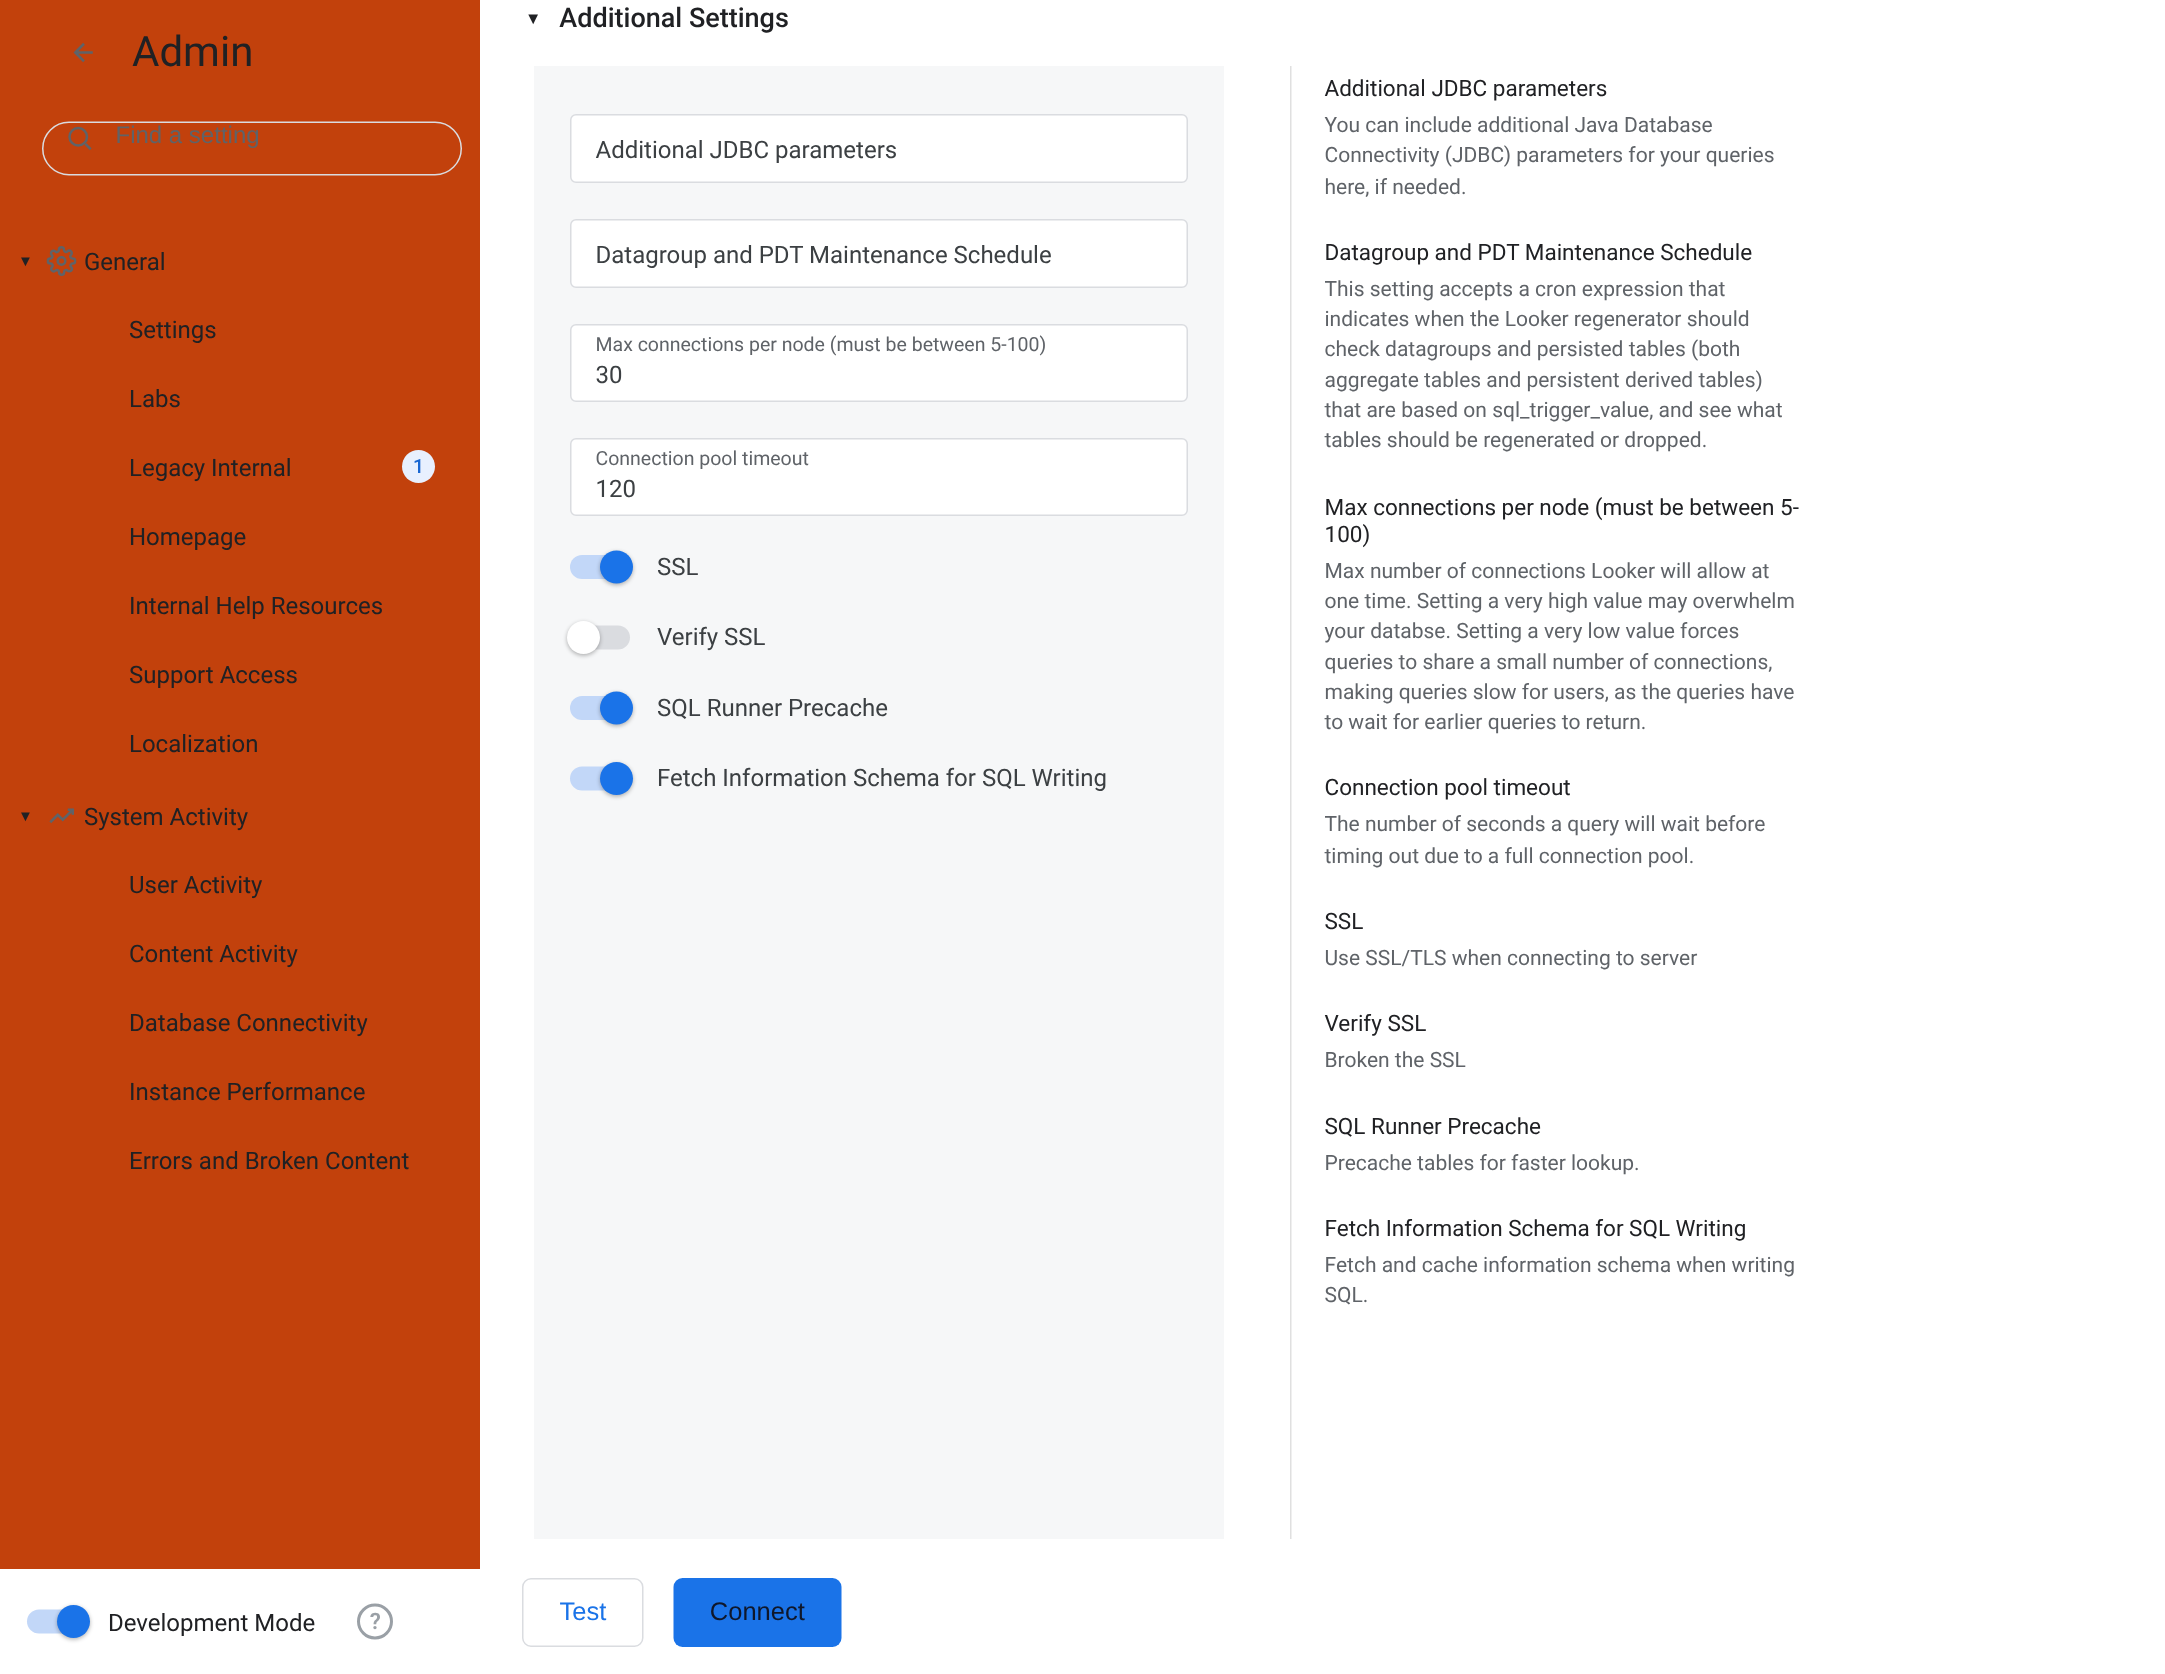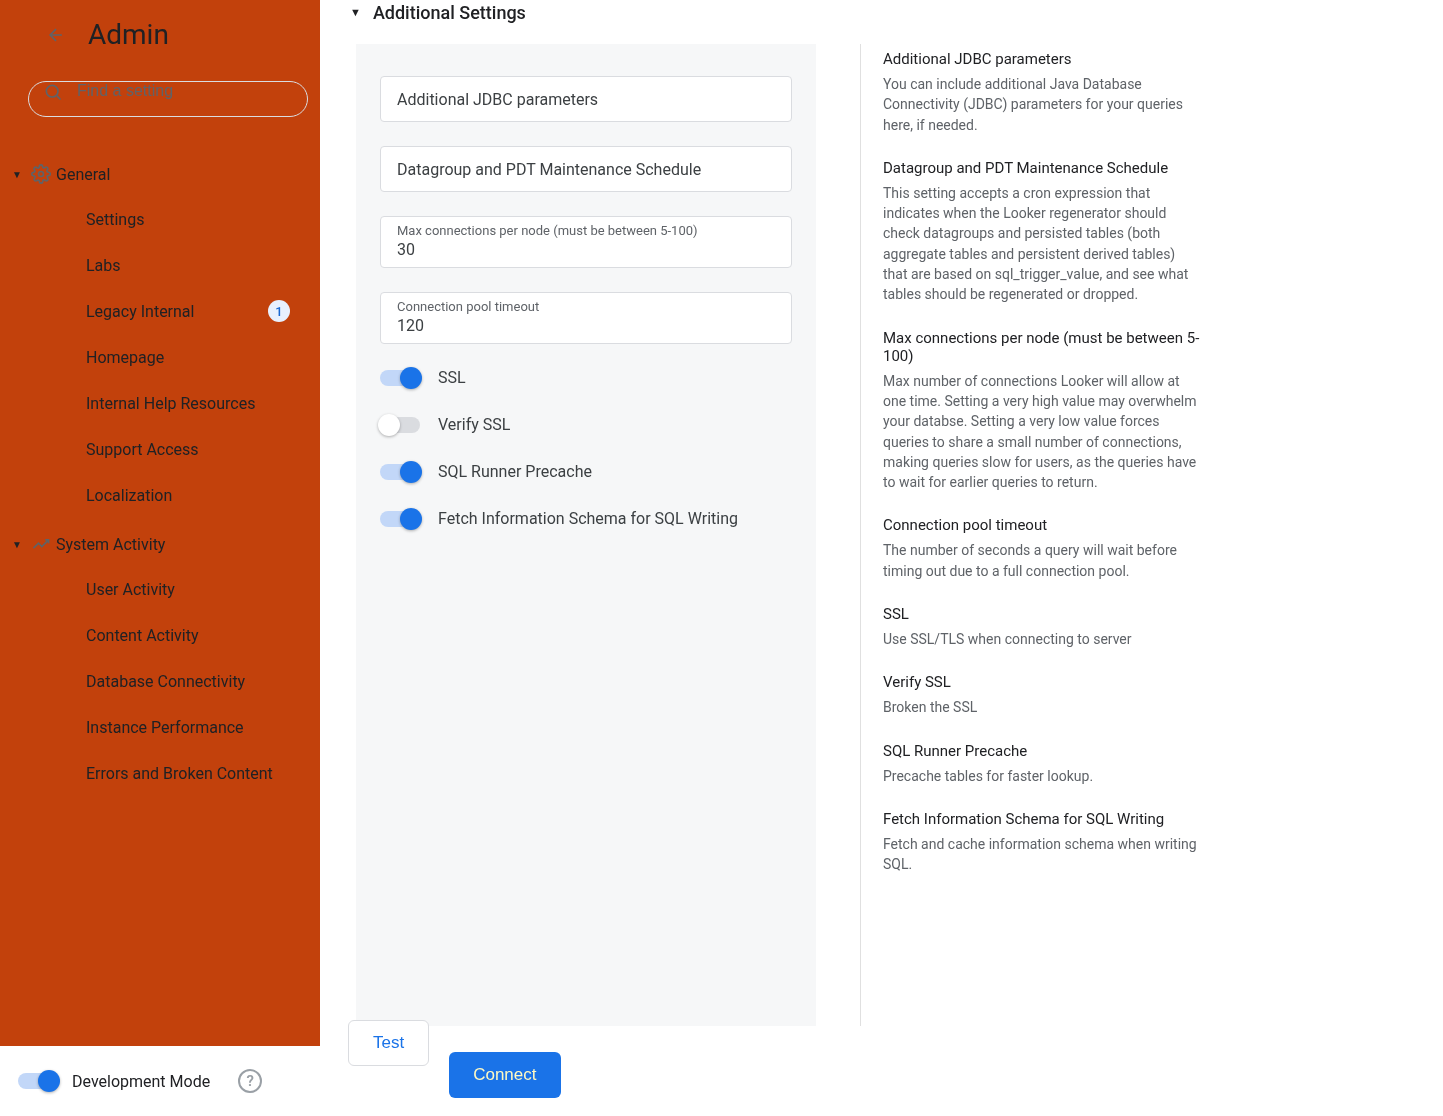--- a/index.html
+++ b/index.html
@@ -296,22 +296,21 @@
   border: none;
 }
 .btn.secondary {
   background: #fff;
   border: 1px solid #dadce0;
   color: #1a73e8;
   margin-right: 20px;
 }
 .btn.primary {
   background: #1a73e8;
-  color: #fef9c3;
-  margin-top: 32px;
+  color: #0f172a;
 }
 </style>
 </head>
 <body>
 
 <div class="sidebar">
   <div class="sb-header">
     <div class="sb-back">
       <svg width="20" height="20" viewBox="0 0 24 24" fill="none" stroke="currentColor" stroke-width="2">
           <path d="M19 12H5M12 19l-7-7 7-7"></path>

